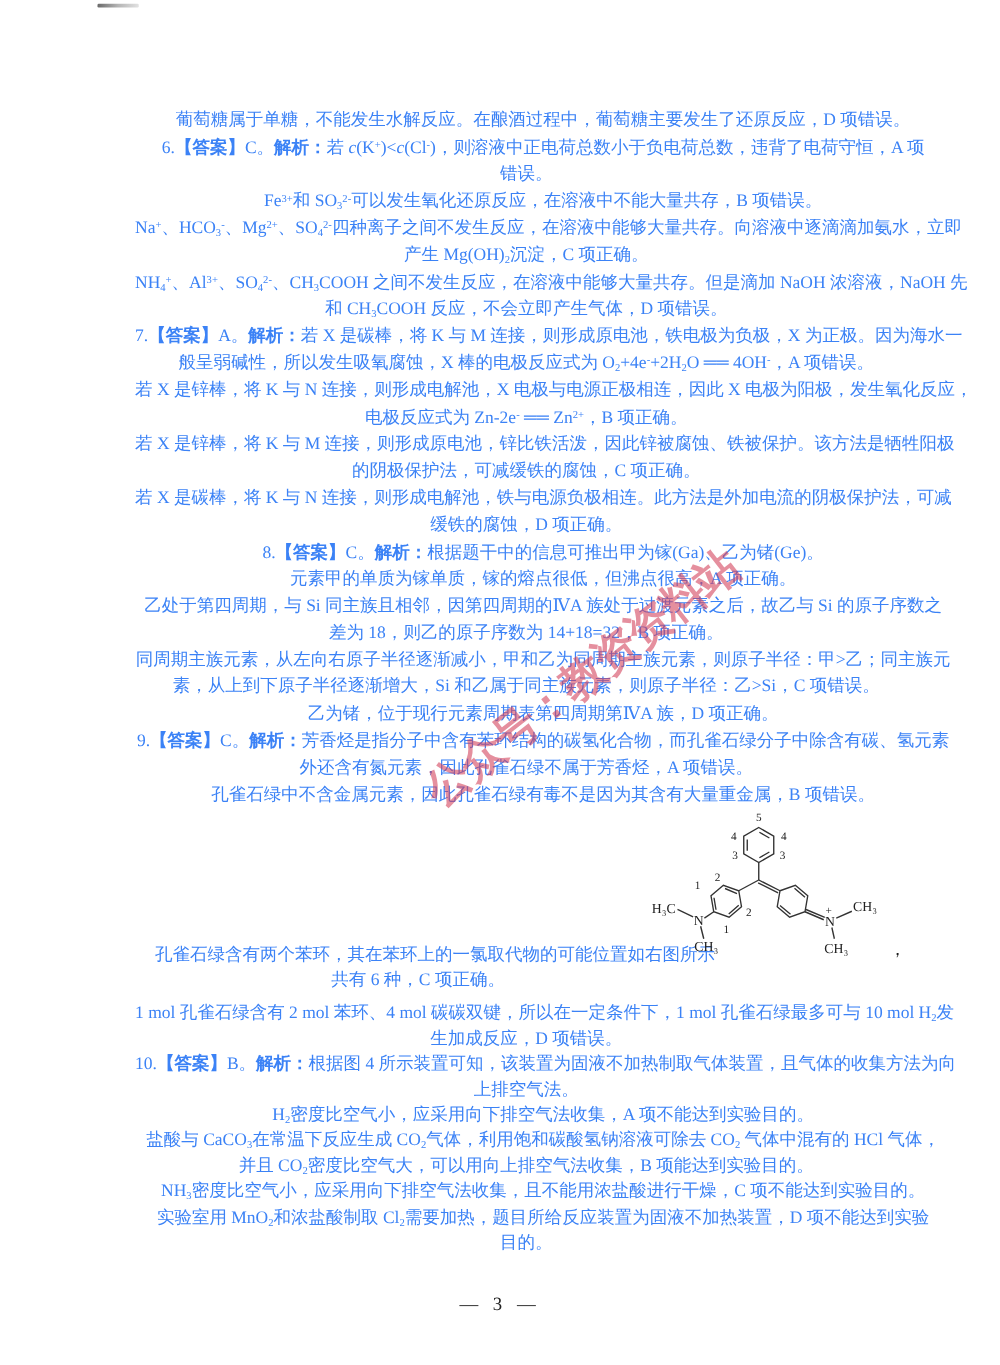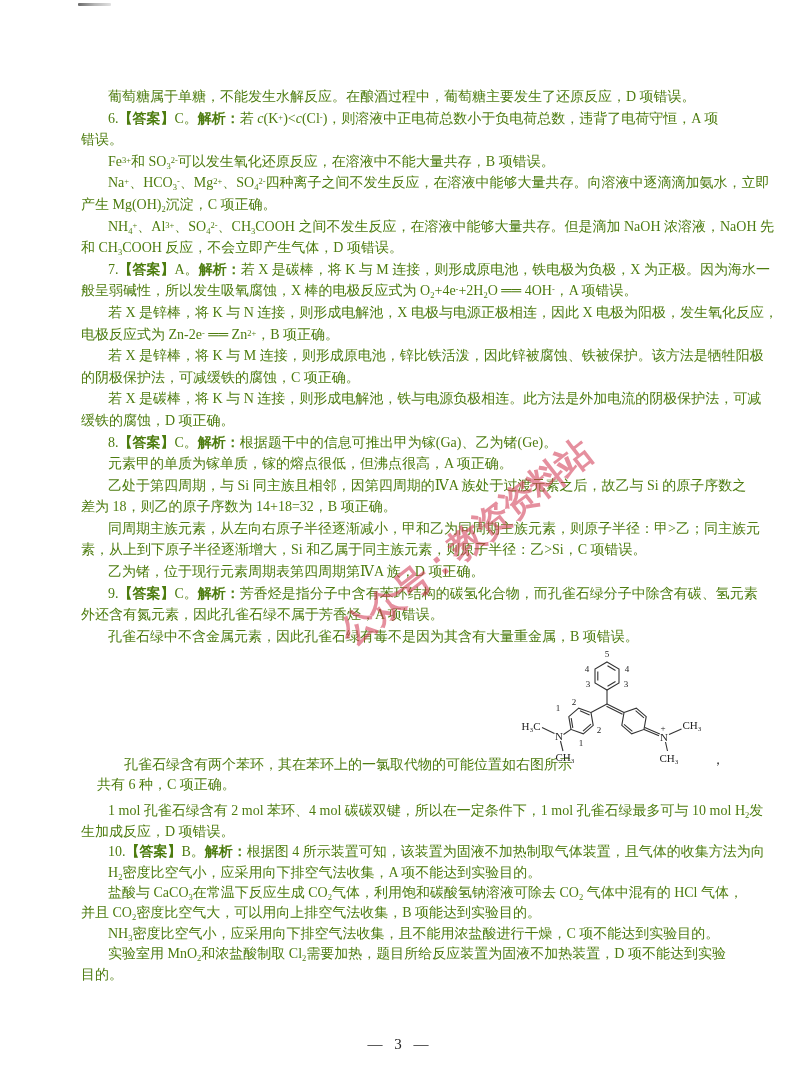--- a/index.html
+++ b/index.html
@@ -1,21 +1,21 @@
 <!DOCTYPE html>
 <html><head>
 <meta charset="utf-8">
 <style>
   html,body{margin:0;padding:0;}
   body{font-family:"Liberation Serif","DejaVu Serif",serif;background:#e9e9e9;}
   .page{position:relative;width:800px;height:1092px;background:#ffffff;overflow:hidden;margin:0 auto;}
   .corner-dash{position:absolute;left:78px;top:3px;width:33px;height:3px;
     background:linear-gradient(90deg,#6a6a6a,#b5b5b5,#e2e2e2);border-radius:1px;}
   .content{position:absolute;left:81px;top:86px;width:680px;}
-  .line{white-space:nowrap;font-size:14px;color:#4d7c0f;}
+  .line{white-space:nowrap;font-size:14px;color:#3b82f6;text-align:center;}
   #section-a .line{line-height:21.6px;height:21.6px;}
   #section-b .line{line-height:20.4px;height:20.4px;font-family:Liberation Serif, serif;}
   #fig-lines .line{line-height:20px;height:20px;}
   .ind{text-indent:27px;}
   b{font-weight:700;}
   i{font-style:italic;}
   sup{font-size:8.5px;line-height:0;vertical-align:3.5px;letter-spacing:0;}
   sub{font-size:8.5px;line-height:0;vertical-align:-2.5px;}
   .fig-block{position:relative;height:154px;}
   #fig-lines{position:absolute;left:16px;top:108px;}
@@ -116,20 +116,21 @@
         <text class="fa" x="184" y="115" text-anchor="middle">CH₃</text>
       </svg>
 
       <div class="fig-comma">，</div>
     </div>
 
     <div id="section-b">
         <div class="line ind">1 mol 孔雀石绿含有 2 mol 苯环、4 mol 碳碳双键，所以在一定条件下，1 mol 孔雀石绿最多可与 10 mol H<sub>2</sub>发</div>
         <div class="line">生加成反应，D 项错误。</div>
         <div class="line ind">10.<b>【答案】</b>B。<b>解析：</b>根据图 4 所示装置可知，该装置为固液不加热制取气体装置，且气体的收集方法为向</div>
+        <div class="line">上排空气法。</div>
         <div class="line ind">H<sub>2</sub>密度比空气小，应采用向下排空气法收集，A 项不能达到实验目的。</div>
         <div class="line ind">盐酸与 CaCO<sub>3</sub>在常温下反应生成 CO<sub>2</sub>气体，利用饱和碳酸氢钠溶液可除去 CO<sub>2</sub> 气体中混有的 HCl 气体，</div>
         <div class="line">并且 CO<sub>2</sub>密度比空气大，可以用向上排空气法收集，B 项能达到实验目的。</div>
         <div class="line ind">NH<sub>3</sub>密度比空气小，应采用向下排空气法收集，且不能用浓盐酸进行干燥，C 项不能达到实验目的。</div>
         <div class="line ind">实验室用 MnO<sub>2</sub>和浓盐酸制取 Cl<sub>2</sub>需要加热，题目所给反应装置为固液不加热装置，D 项不能达到实验</div>
         <div class="line">目的。</div>
       </div>
 
   </div>
 

